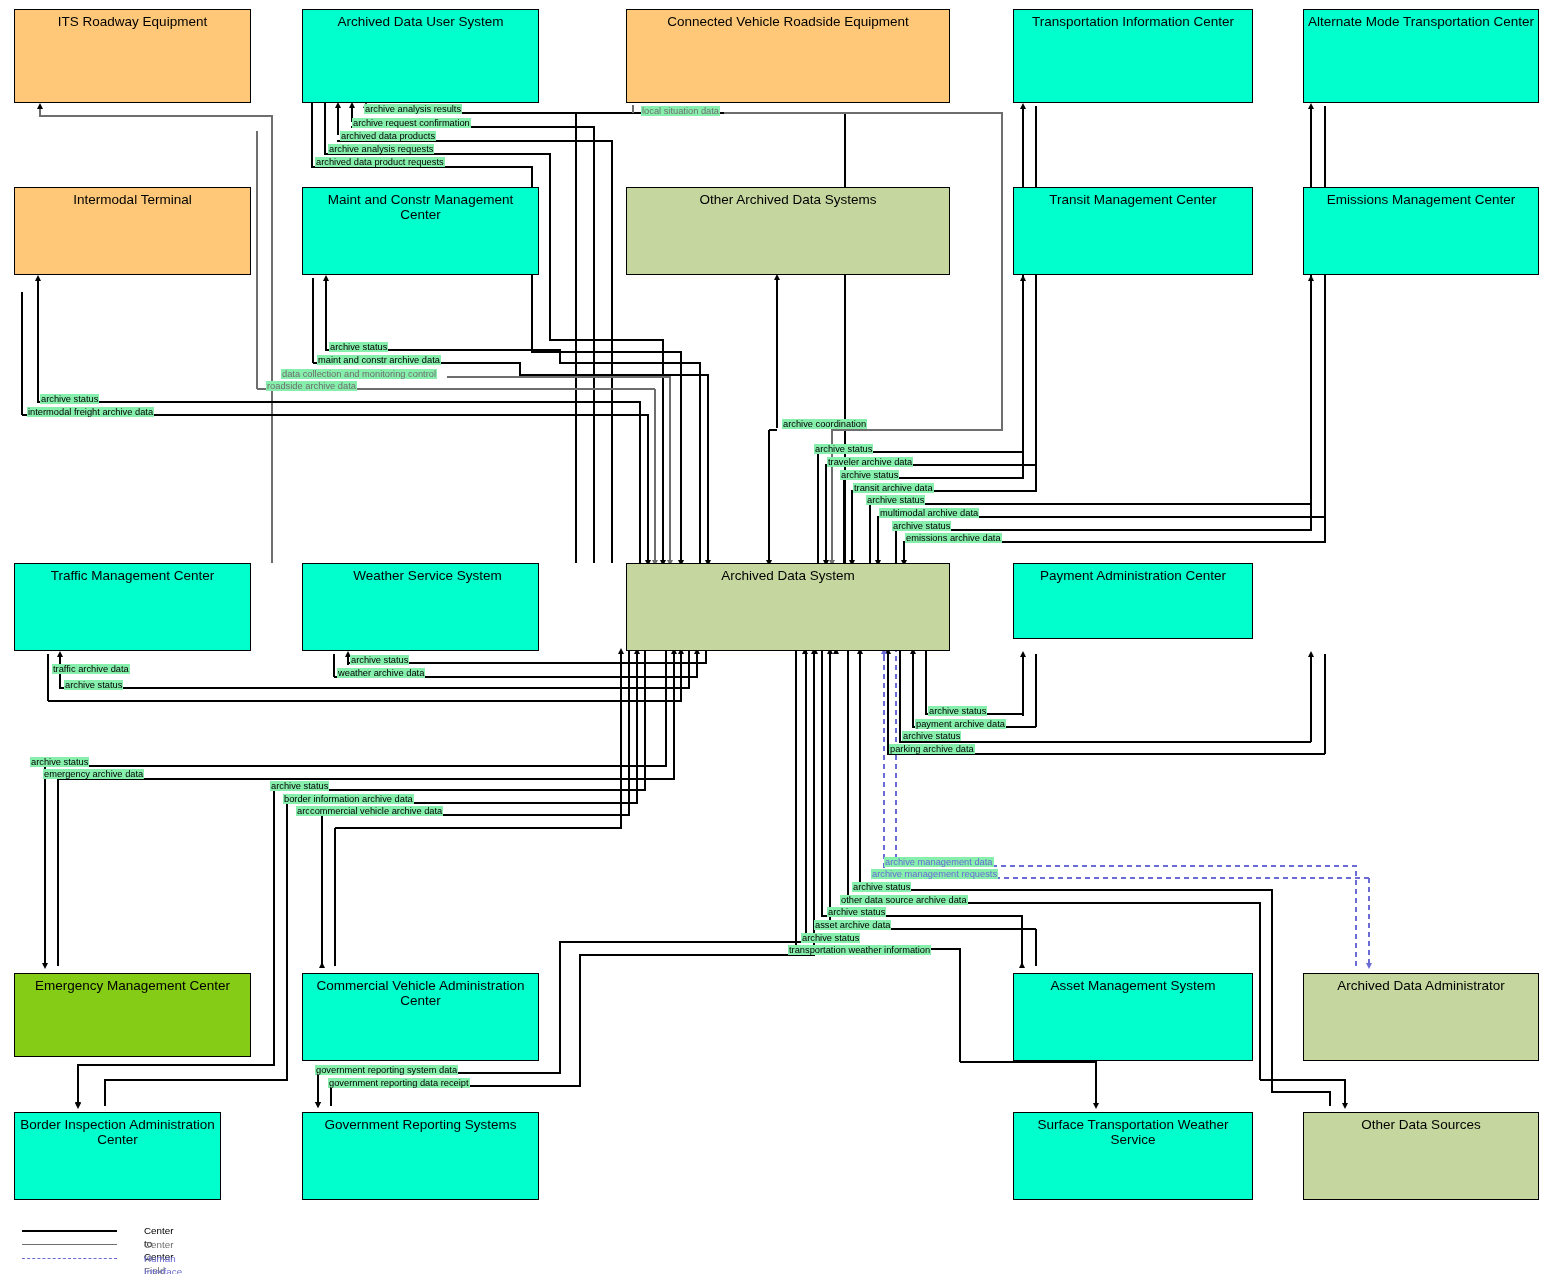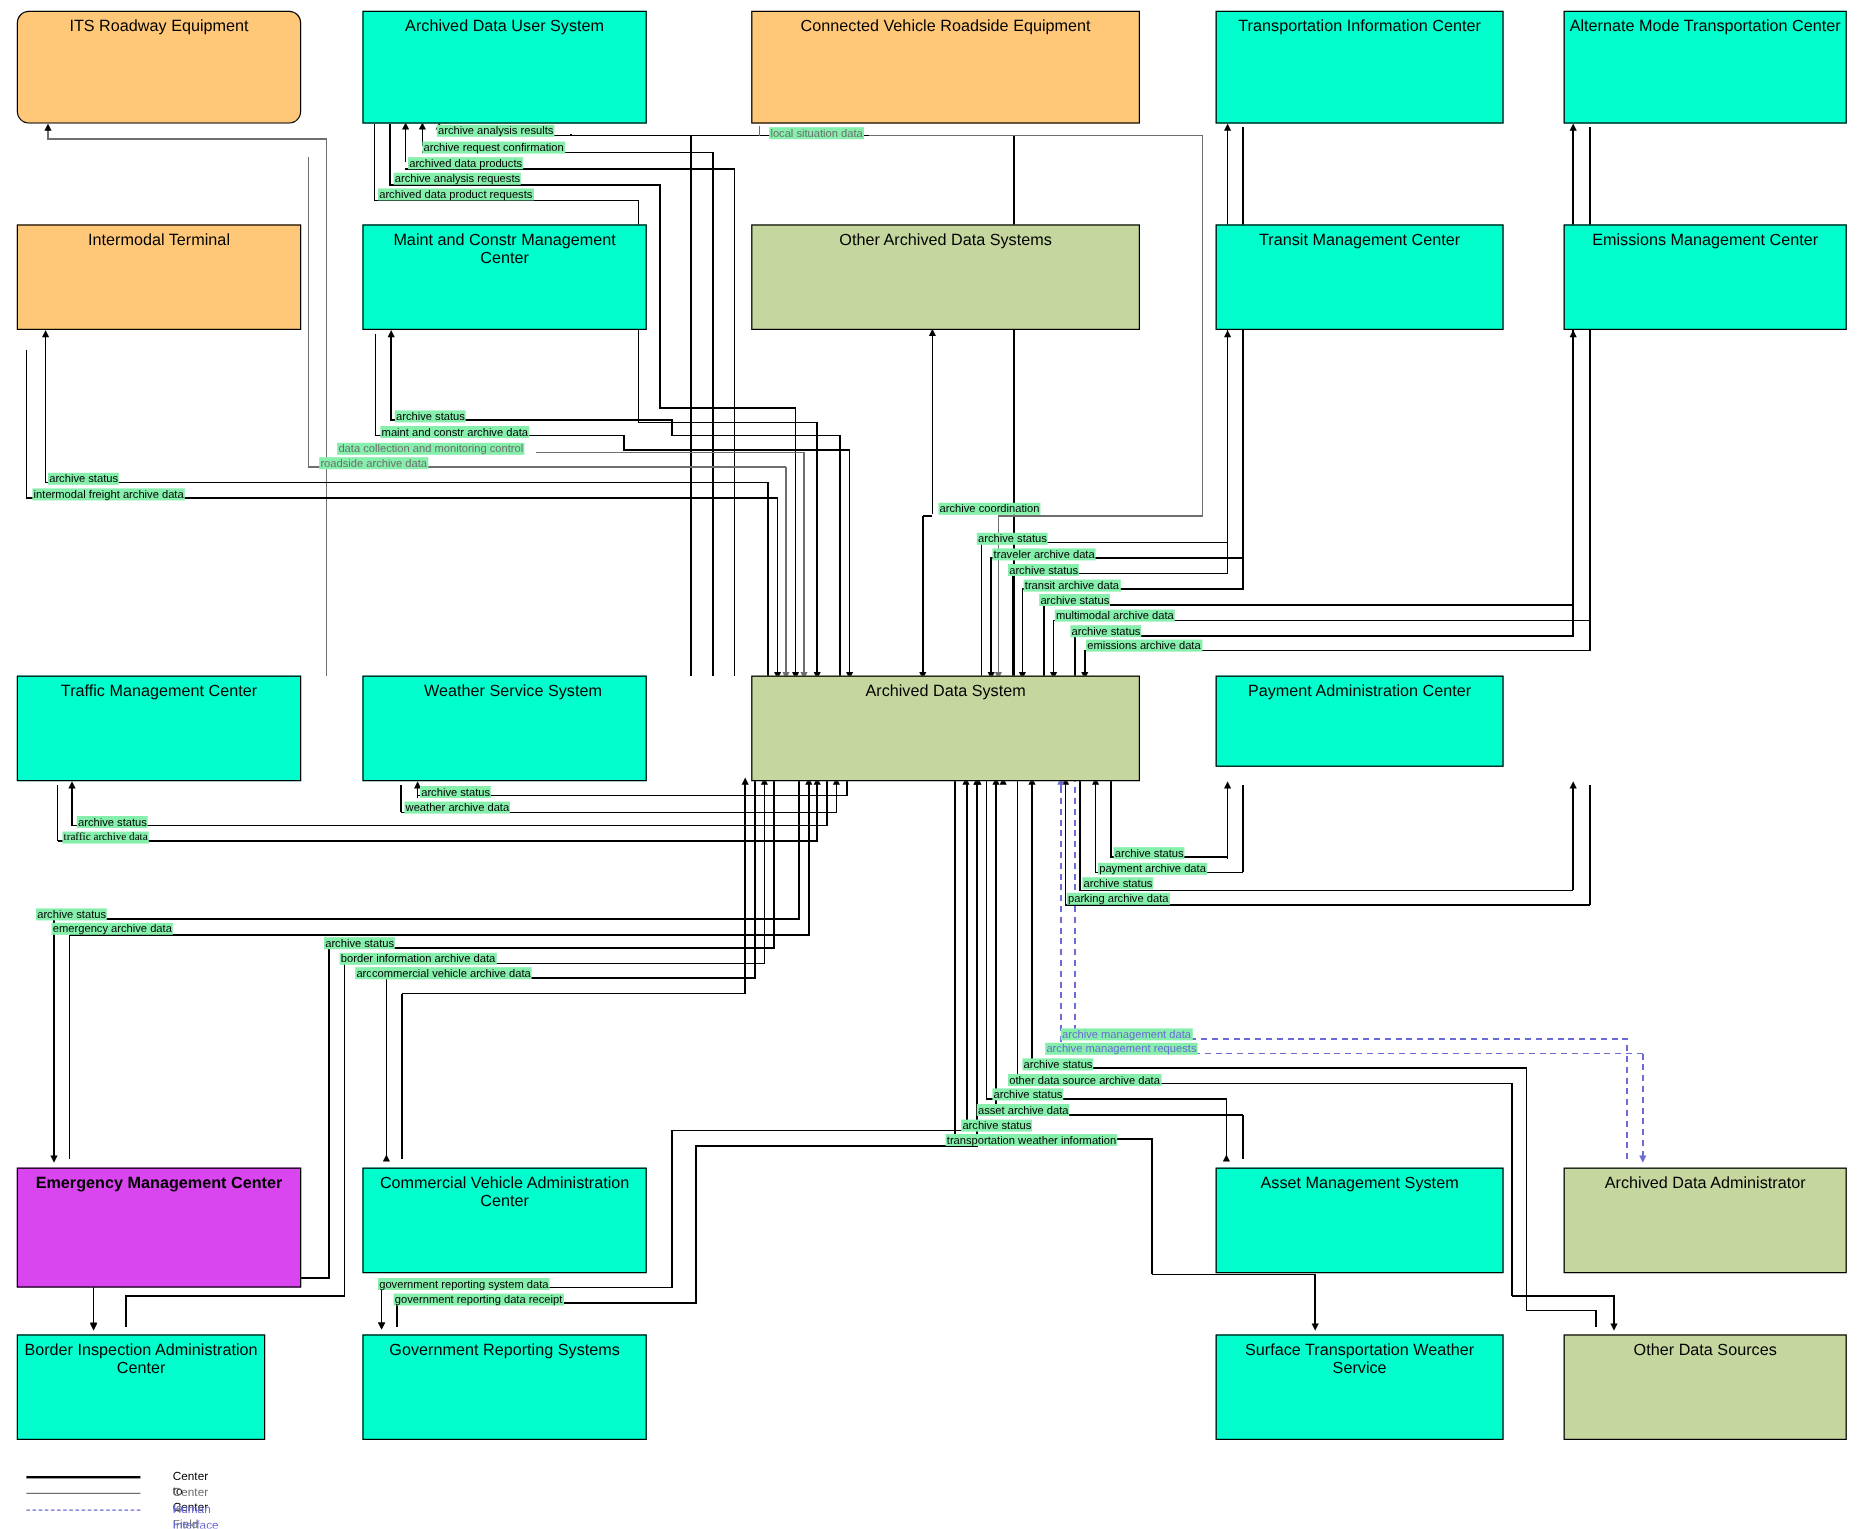--- a/index.html
+++ b/index.html
@@ -185,21 +185,21 @@
       <path d="M1356,966 L1356,866 L896,866 L896,651"></path>
       <path d="M1369,878 L1369,962"></path>
       <path d="M1369,878 L884,878 L884,651"></path>
     </g>
     <g fill="none" stroke="#6b6bd6" stroke-width="1.2" shape-rendering="crispEdges">
       <path d="M884,660 L884,655" marker-end="url(#ahv)" transform="translate(0,-4)"></path>
       <path d="M1369,962 L1369,966" marker-end="url(#ahv)"></path>
     </g>
   </svg>
 
-  <div class="node" style="left:14px;top:9px;width:237px;height:94px;background:#FFC878;border-radius:10px;">
+  <div class="node" style="left:14px;top:9px;width:237px;height:94px;background:#FFC878;">
     <div class="title">ITS Roadway Equipment</div>
     </div>
 
   <div class="node" style="left:302px;top:9px;width:237px;height:94px;background:#00FFCC;">
     <div class="title">Archived Data User System</div>
     </div>
 
   <div class="node" style="left:626px;top:9px;width:324px;height:94px;background:#FFC878;">
     <div class="title">Connected Vehicle Roadside Equipment</div>
     </div>
@@ -242,21 +242,21 @@
 
   <div class="node" style="left:626px;top:563px;width:324px;height:88px;background:#C5D69E;">
     <div class="title">Archived Data System</div>
     </div>
 
   <div class="node" style="left:1013px;top:563px;width:240px;height:76px;background:#00FFCC;">
     <div class="title">Payment Administration Center</div>
     </div>
 
 
-  <div class="node" style="left:14px;top:973px;width:237px;height:100px;background:#d946ef;font-weight:bold;">
+  <div class="node" style="left:14px;top:973px;width:237px;height:84px;background:#84cc16;">
     <div class="title">Emergency Management Center</div>
     </div>
 
   <div class="node" style="left:302px;top:973px;width:237px;height:88px;background:#00FFCC;">
     <div class="title">Commercial Vehicle Administration Center</div>
     </div>
 
   <div class="node" style="left:1013px;top:973px;width:240px;height:88px;background:#00FFCC;">
     <div class="title">Asset Management System</div>
     </div>
@@ -302,21 +302,21 @@
   <div class="flab" style="left:840px;top:470px;">archive status</div>
   <div class="flab" style="left:853px;top:483px;">transit archive data</div>
   <div class="flab" style="left:866px;top:495px;">archive status</div>
   <div class="flab" style="left:879px;top:508px;">multimodal archive data</div>
   <div class="flab" style="left:892px;top:521px;">archive status</div>
   <div class="flab" style="left:905px;top:533px;">emissions archive data</div>
 
   <div class="flab" style="left:350px;top:655px;">archive status</div>
   <div class="flab" style="left:337px;top:668px;">weather archive data</div>
   <div class="flab" style="left:64px;top:680px;">archive status</div>
-  <div class="flab" style="left:52px;top:693px;font-family:Liberation Serif, serif;">traffic archive data</div>
+  <div class="flab" style="left:52px;top:664px;">traffic archive data</div>
 
   <div class="flab" style="left:928px;top:706px;">archive status</div>
   <div class="flab" style="left:915px;top:719px;">payment archive data</div>
   <div class="flab" style="left:902px;top:731px;">archive status</div>
   <div class="flab" style="left:889px;top:744px;">parking archive data</div>
 
   <div class="flab" style="left:30px;top:757px;">archive status</div>
   <div class="flab" style="left:43px;top:769px;">emergency archive data</div>
   <div class="flab" style="left:270px;top:781px;">archive status</div>
   <div class="flab" style="left:283px;top:794px;">border information archive data</div>

